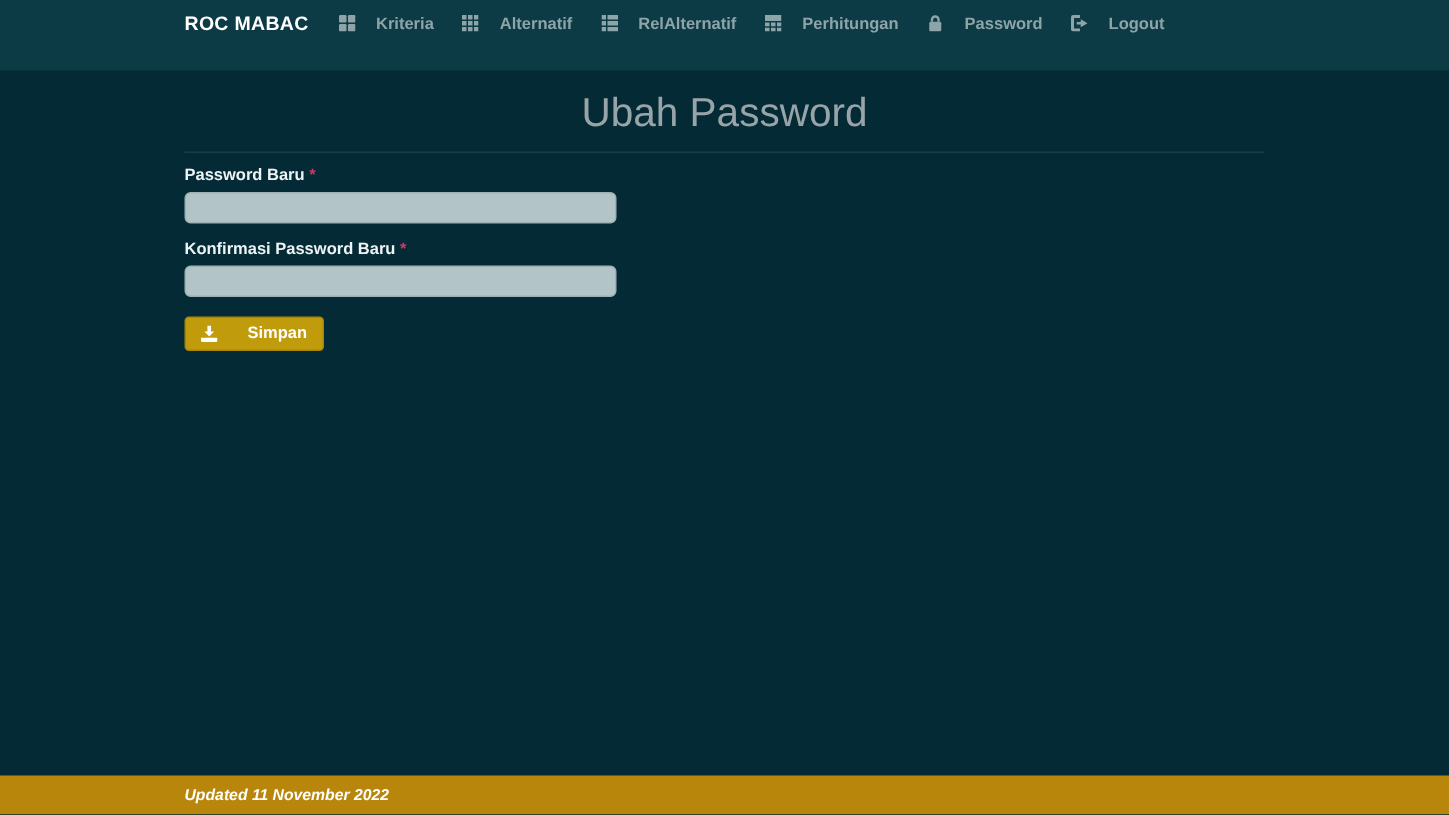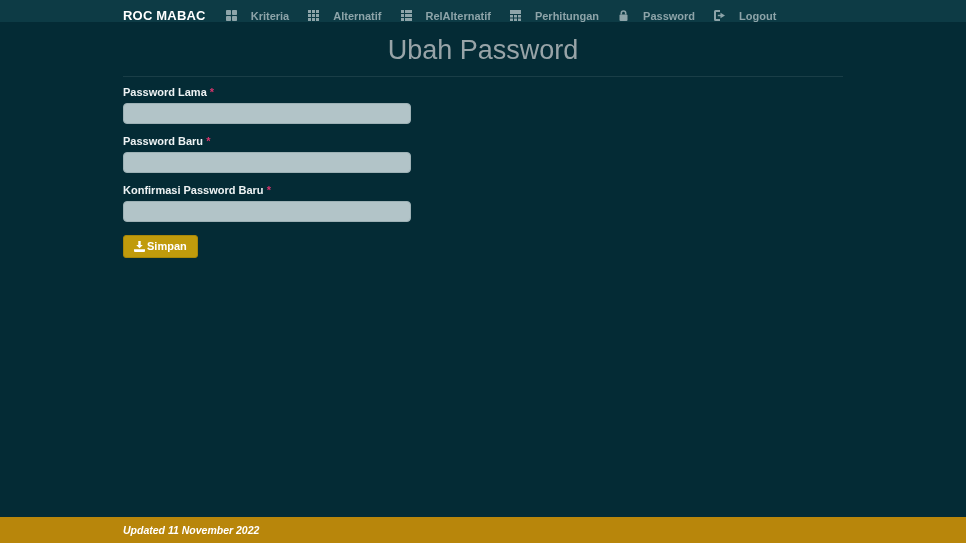--- a/index.html
+++ b/index.html
@@ -10,21 +10,21 @@
     position: relative;
     overflow: hidden;
   }
   .container {
     width: 720px;
     margin: 0 auto;
   }
   
   .navbar {
     background: #0d3b45;
-    height: 22px;
+    height: 47px;
   }
   .navbar .container {
     height: 31px;
     display: flex;
     align-items: center;
   }
   .brand {
     color: #ffffff;
     font-size: 13px;
     font-weight: bold;
@@ -81,21 +81,21 @@
     border-radius: 4px;
     padding: 0 7px;
     font-size: 12px;
     color: #1c3238;
     outline: none;
   }
   .btn-save {
     margin-top: 2px;
     display: inline-flex;
     align-items: center;
-    gap: 2px;
+    gap: 20px;
     background: #c09b0c;
     border: 1px solid #a88708;
     border-radius: 3px;
     color: #ffffff;
     font-family: "Liberation Sans", sans-serif;
     font-size: 11px;
     font-weight: bold;
     padding: 4px 10px 5px 10px;
     cursor: pointer;
   }
@@ -216,27 +216,20 @@
     </div>
   </div>
 </nav>
 
 <main class="main container">
   <h1 class="page-title">Ubah Password</h1>
   <hr class="title-rule">
 
   <form>
 
-    <div class="form-group">
-      <label class="form-label">
-        <span>Password Lama</span>
-        <span class="required-mark">*</span>
-      </label>
-      <input class="form-input" type="password" value="" style="">
-    </div>
 
     <div class="form-group">
       <label class="form-label">
         <span>Password Baru</span>
         <span class="required-mark">*</span>
       </label>
       <input class="form-input" type="password" value="" style="">
     </div>
 
     <div class="form-group">

